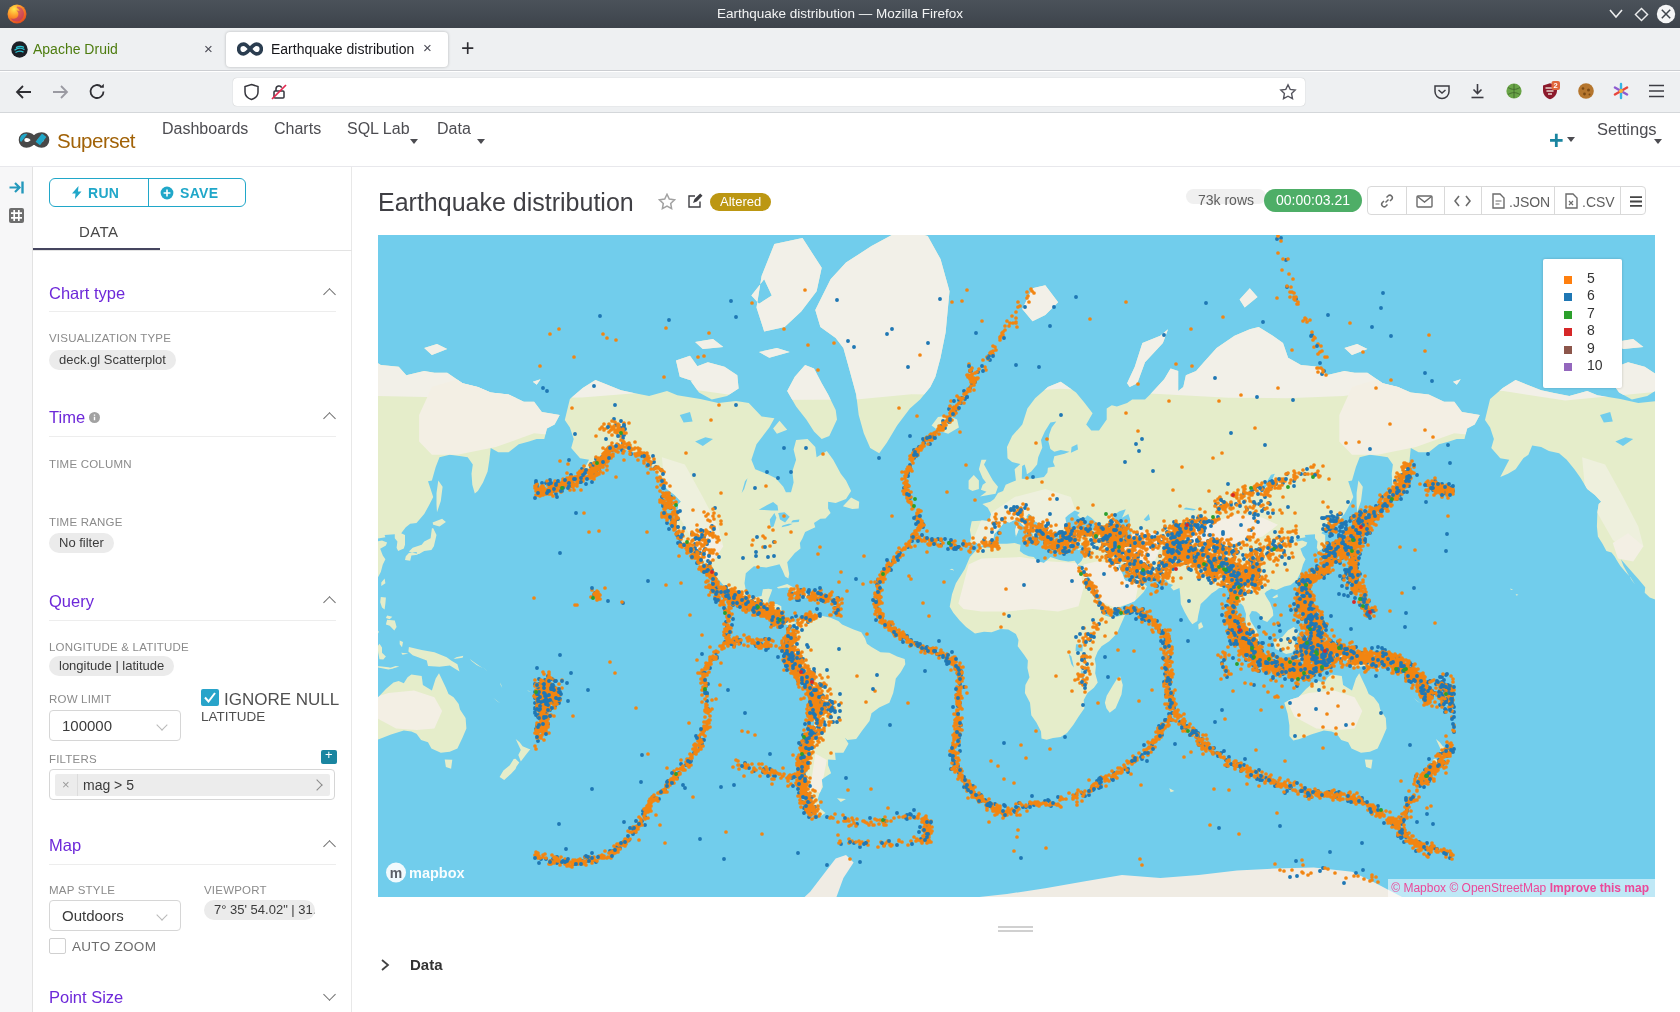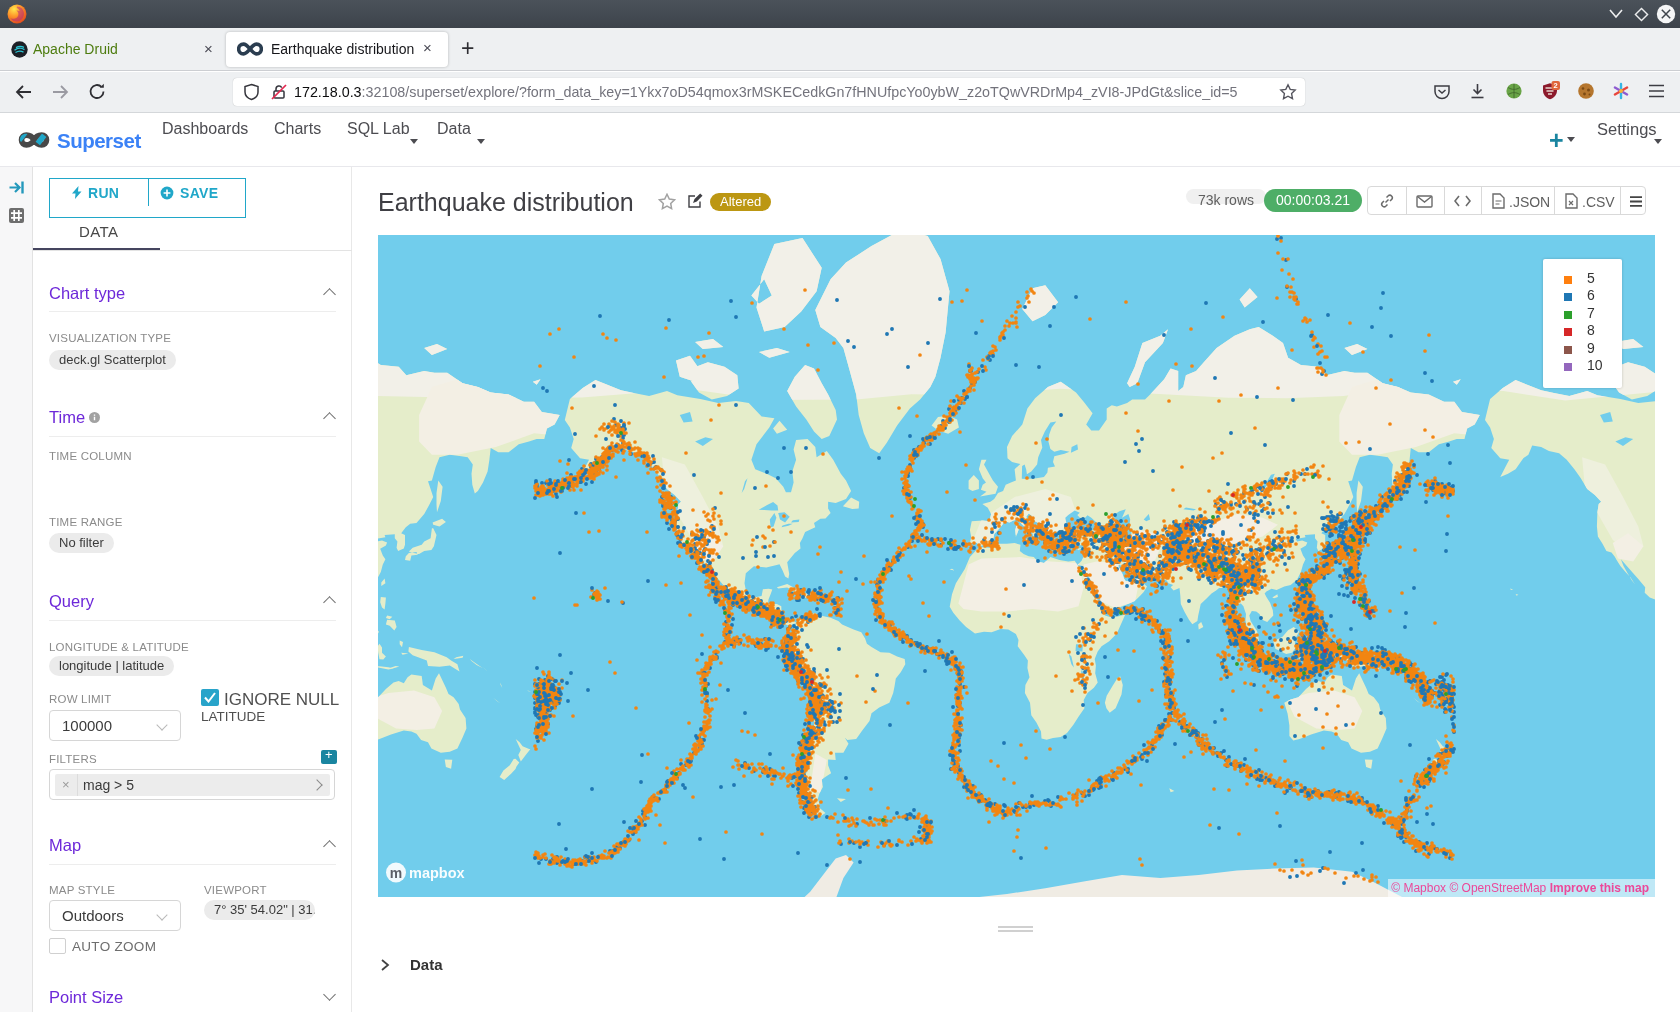--- a/index.html
+++ b/index.html
@@ -41,20 +41,21 @@
       <defs>
         <radialGradient id="fx" cx="35%" cy="25%" r="80%">
           <stop offset="0%" stop-color="#ffe84d"></stop>
           <stop offset="45%" stop-color="#ff9a2b"></stop>
           <stop offset="100%" stop-color="#e0471c"></stop>
         </radialGradient>
       </defs>
       <circle cx="11" cy="11" r="9.5" fill="url(#fx)"></circle>
       <path d="M11 3.5c4 0 7 3.2 7 7.2 0 4.4-3.4 7.8-7.4 7.8-2.6 0-5-1.4-6.2-3.6 1.3 1 3 1.2 4.6.7 2-.6 3.4-2.3 3.4-4.4 0-1.6-.8-2.8-2-3.6 1.2-.3 2.4 0 3.3.6-.4-1.5-1.5-2.8-3-3.5.1-.5.2-.9.3-1.2z" fill="#b5247a" opacity=".55"></path>
     </svg>
+    <div class="t">Earthquake distribution — Mozilla Firefox</div>
     <svg class="abs" style="left:1608px;top:8px" width="16" height="12" viewBox="0 0 16 12">
       <path d="M2 2l6 7 6-7" stroke="#ecedee" stroke-width="1.6" fill="none"></path>
     </svg>
     <svg class="abs" style="left:1634px;top:7px" width="15" height="15" viewBox="0 0 15 15">
       <rect x="3.2" y="3.2" width="8.6" height="8.6" fill="none" stroke="#ecedee" stroke-width="1.4" transform="rotate(45 7.5 7.5)"></rect>
     </svg>
     <svg class="abs" style="left:1656px;top:4px" width="20" height="20" viewBox="0 0 20 20">
       <circle cx="10" cy="10" r="9.2" fill="#f4f5f6"></circle>
       <path d="M5.8 5.8l8.4 8.4M14.2 5.8l-8.4 8.4" stroke="#3e444b" stroke-width="1.5"></path>
     </svg>
@@ -90,21 +91,20 @@
     </svg>
     <div id="urlbox">
       <svg class="abs" style="left:10px;top:5px" width="17" height="18" viewBox="0 0 17 18">
         <path d="M8.5 1.5l6.5 2v5.5c0 3.5-2.8 6.3-6.5 7.5C4.8 15.3 2 12.5 2 9V3.5z" fill="none" stroke="#35353c" stroke-width="1.5"></path>
       </svg>
       <svg class="abs" style="left:37px;top:5px" width="18" height="18" viewBox="0 0 18 18">
         <rect x="4" y="8" width="10" height="7" rx="1" fill="none" stroke="#35353c" stroke-width="1.5"></rect>
         <path d="M6 8V6a3 3 0 0 1 5.7-1.3" fill="none" stroke="#35353c" stroke-width="1.5"></path>
         <path d="M2 16L16 2" stroke="#e22850" stroke-width="1.7"></path>
       </svg>
-      <div class="abs" style="left:61px;top:6px;font-size:14.3px;color:#0c0c0d">172.18.0.3<span style="color:#73737c">:32108/superset/explore/?form_data_key=1Ykx7oD54qmox3rMSKECedkGn7fHNUfpcYo0ybW_z2oTQwVRDrMp4_zVI8-JPdGt&amp;slice_id=5</span></div>
       <svg class="abs" style="left:1046px;top:5px" width="18" height="18" viewBox="0 0 18 18">
         <path d="M9 1.8l2.2 4.6 5 .7-3.6 3.5.9 5-4.5-2.4-4.5 2.4.9-5L1.8 7.1l5-.7z" fill="none" stroke="#55555e" stroke-width="1.4"></path>
       </svg>
     </div>
     <svg class="navic" style="left:1433px;top:11px" width="18" height="17" viewBox="0 0 18 17">
       <path d="M2 3h14v5.5A7 7 0 0 1 2 8.5zM5.5 7l3.5 3 3.5-3" fill="none" stroke="#3c3c43" stroke-width="1.5"></path>
     </svg>
     <svg class="navic" style="left:1469px;top:10px" width="17" height="18" viewBox="0 0 17 18">
       <path d="M8.5 2v9M4.5 7.5l4 4 4-4" stroke="#3c3c43" stroke-width="1.6" fill="none"></path>
       <path d="M2.5 15.5h12" stroke="#3c3c43" stroke-width="1.6"></path>
@@ -143,21 +143,21 @@
       <path d="M22 14 C18.5 7.5 9.5 7.5 9.5 14 C9.5 20.5 18.5 20.5 22 14 C25.5 7.5 34.5 7.5 34.5 14 C34.5 20.5 25.5 20.5 22 14 Z" fill="none" stroke="#484848" stroke-width="5.6" stroke-linejoin="round"></path>
       <g clip-path="url(#ssclip)">
         <path d="M13.5 6L7 14.2M25.8 17.5l6.4-8.2" stroke="#20a7c9" stroke-width="5.6" fill="none"></path>
       </g>
       <defs>
         <clipPath id="ssclip">
           <path d="M22 14 C18.5 5.5 8 6 8 14 C8 22 18.5 22.5 22 14 C25.5 5.5 36 6 36 14 C36 22 25.5 22.5 22 14 Z" fill="none"></path>
         </clipPath>
       </defs>
     </svg>
-    <span class="abs" style="left:57px;top:16px;font-size:20.5px;font-weight:bold;color:#3b82f6;letter-spacing:-0.5px">Superset</span>
+    <span class="abs" style="left:57px;top:16px;font-size:20.5px;font-weight:normal;color:#a16207;letter-spacing:-0.5px">Superset</span>
     <span class="menu" style="left:162px">Dashboards</span>
     <span class="menu" style="left:274px">Charts</span>
     <span class="menu" style="left:347px">SQL Lab</span>
     <span class="abs" style="left:410px;top:26px;width:0;height:0;border:4px solid transparent;border-top:5px solid #4c4c51"></span>
     <span class="menu" style="left:437px">Data</span>
     <span class="abs" style="left:477px;top:26px;width:0;height:0;border:4px solid transparent;border-top:5px solid #4c4c51"></span>
     <span class="abs" style="left:1549px;top:13px;font-size:25px;font-weight:bold;color:#1a85a0">+</span>
     <span class="abs" style="left:1567px;top:24px;width:0;height:0;border:4px solid transparent;border-top:5px solid #4c4c51"></span>
     <span class="menu" style="left:1597px;font-size:16.5px">Settings</span>
     <span class="abs" style="left:1654px;top:26px;width:0;height:0;border:4px solid transparent;border-top:5px solid #4c4c51"></span>
@@ -166,21 +166,21 @@
     <svg class="abs" style="left:9px;top:13px" width="15" height="15" viewBox="0 0 15 15">
       <path d="M0.5 7.5h9.5M6 3l4.5 4.5L6 12" stroke="#2499bc" stroke-width="2.2" fill="none"></path>
       <path d="M13.5 1.5v12" stroke="#2499bc" stroke-width="2.4"></path>
     </svg>
     <svg class="abs" style="left:9px;top:41px" width="15" height="15" viewBox="0 0 15 15">
       <rect x="0" y="0" width="15" height="15" rx="2" fill="#6e6e6e"></rect>
       <path d="M5.2 2v11M9.8 2v11M2 5.2h11M2 9.8h11" stroke="#fff" stroke-width="1.7"></path>
     </svg>
   </div>
 <div id="sidebar">
-    <div class="abs" style="left:16px;top:11px;width:197px;height:40px;border:1px solid #20a7c9;border-radius:0">
+    <div class="abs" style="left:16px;top:11px;width:197px;height:29px;border:1px solid #20a7c9;border-radius:6px">
       <div class="abs" style="left:98px;top:0;width:1px;height:27px;background:#20a7c9"></div>
       <svg class="abs" style="left:22px;top:7px" width="10" height="13" viewBox="0 0 10 13">
         <path d="M6.5 0L0 7.5h3.5L3 13l6.5-7.5H6z" fill="#20a7c9"></path>
       </svg>
       <span class="abs" style="left:38px;top:6px;font-size:14px;font-weight:bold;color:#20a7c9;letter-spacing:.3px">RUN</span>
       <svg class="abs" style="left:110px;top:7px" width="14" height="14" viewBox="0 0 14 14">
         <circle cx="7" cy="7" r="6.4" fill="#20a7c9"></circle>
         <path d="M7 3.6v6.8M3.6 7h6.8" stroke="#fff" stroke-width="1.6"></path>
       </svg>
       <span class="abs" style="left:130px;top:6px;font-size:14px;font-weight:bold;color:#20a7c9;letter-spacing:.3px">SAVE</span>
@@ -193,21 +193,21 @@
     <div class="sep" style="top:144px"></div>
     <span class="lbl" style="left:16px;top:165px">VISUALIZATION TYPE</span>
     <span class="pill" style="left:16px;top:183px">deck.gl Scatterplot</span>
     <span class="hdr" style="left:16px;top:241px">Time</span>
     <svg class="abs" style="left:56px;top:245px" width="11" height="11" viewBox="0 0 11 11">
       <circle cx="5.5" cy="5.5" r="5.5" fill="#a2a2a2"></circle>
       <path d="M5.5 4.8v3.4M5.5 2.6v1.2" stroke="#fff" stroke-width="1.4"></path>
     </svg>
     <div class="chev up" style="left:292px;top:247px"></div>
     <div class="sep" style="top:269px"></div>
-    <span class="lbl" style="left:16px;top:283px">TIME COLUMN</span>
+    <span class="lbl" style="left:16px;top:291px">TIME COLUMN</span>
     <span class="lbl" style="left:16px;top:349px">TIME RANGE</span>
     <span class="pill" style="left:16px;top:366px">No filter</span>
     <span class="hdr" style="left:16px;top:425px">Query</span>
     <div class="chev up" style="left:292px;top:431px"></div>
     <div class="sep" style="top:453px"></div>
     <span class="lbl" style="left:16px;top:474px">LONGITUDE &amp; LATITUDE</span>
     <span class="pill" style="left:16px;top:489px">longitude | latitude</span>
     <span class="lbl" style="left:16px;top:526px">ROW LIMIT</span>
     <div class="selbox" style="left:16px;top:543px;width:132px">
       <span class="abs" style="left:12px;top:6px">100000</span>

